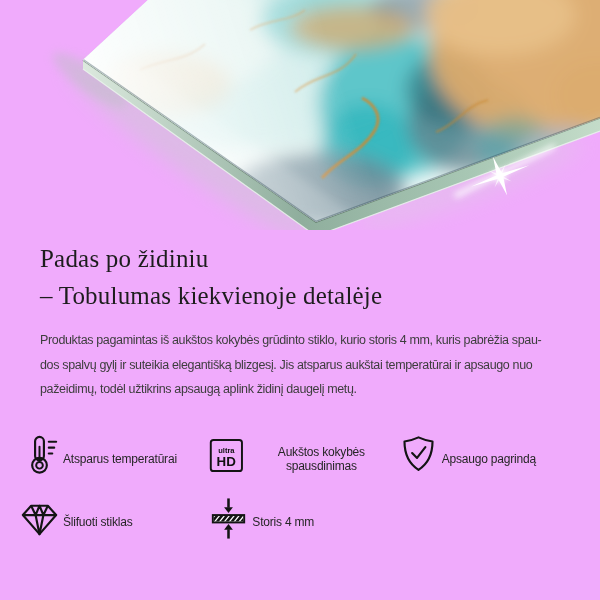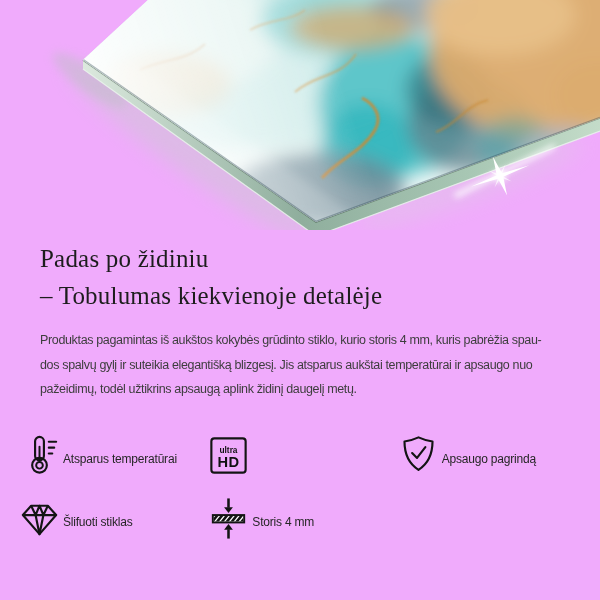--- a/index.html
+++ b/index.html
@@ -140,20 +140,21 @@
         </svg>
         <div class="label">Atsparus temperatūrai</div>
       </div>
 
       <div class="feature">
         <svg class="icon" viewBox="0 0 48 48">
           <rect x="6.5" y="6.5" width="35" height="35" rx="3" class="ico" stroke-width="2.8"></rect>
           <text x="24" y="21" text-anchor="middle" class="badge-top">ultra</text>
           <text x="24" y="36" text-anchor="middle" class="badge-bottom">HD</text>
         </svg>
+        <div class="label">Aukštos kokybės spausdinimas</div>
       </div>
 
       <div class="feature">
         <svg class="icon" viewBox="0 0 48 48">
           <g class="ico" stroke-width="2.5" stroke-linecap="round" stroke-linejoin="round">
             <path d="M24 5.5 C28.5 7.6 33.3 9 38.3 9.7 C38.3 21.8 33.6 32.5 24 38.6 C14.4 32.5 9.7 21.8 9.7 9.7 C14.7 9 19.5 7.6 24 5.5 Z"></path>
             <polyline points="17.5,21.5 22.5,26.5 31,15.5"></polyline>
           </g>
         </svg>
         <div class="label">Apsaugo pagrindą</div>

